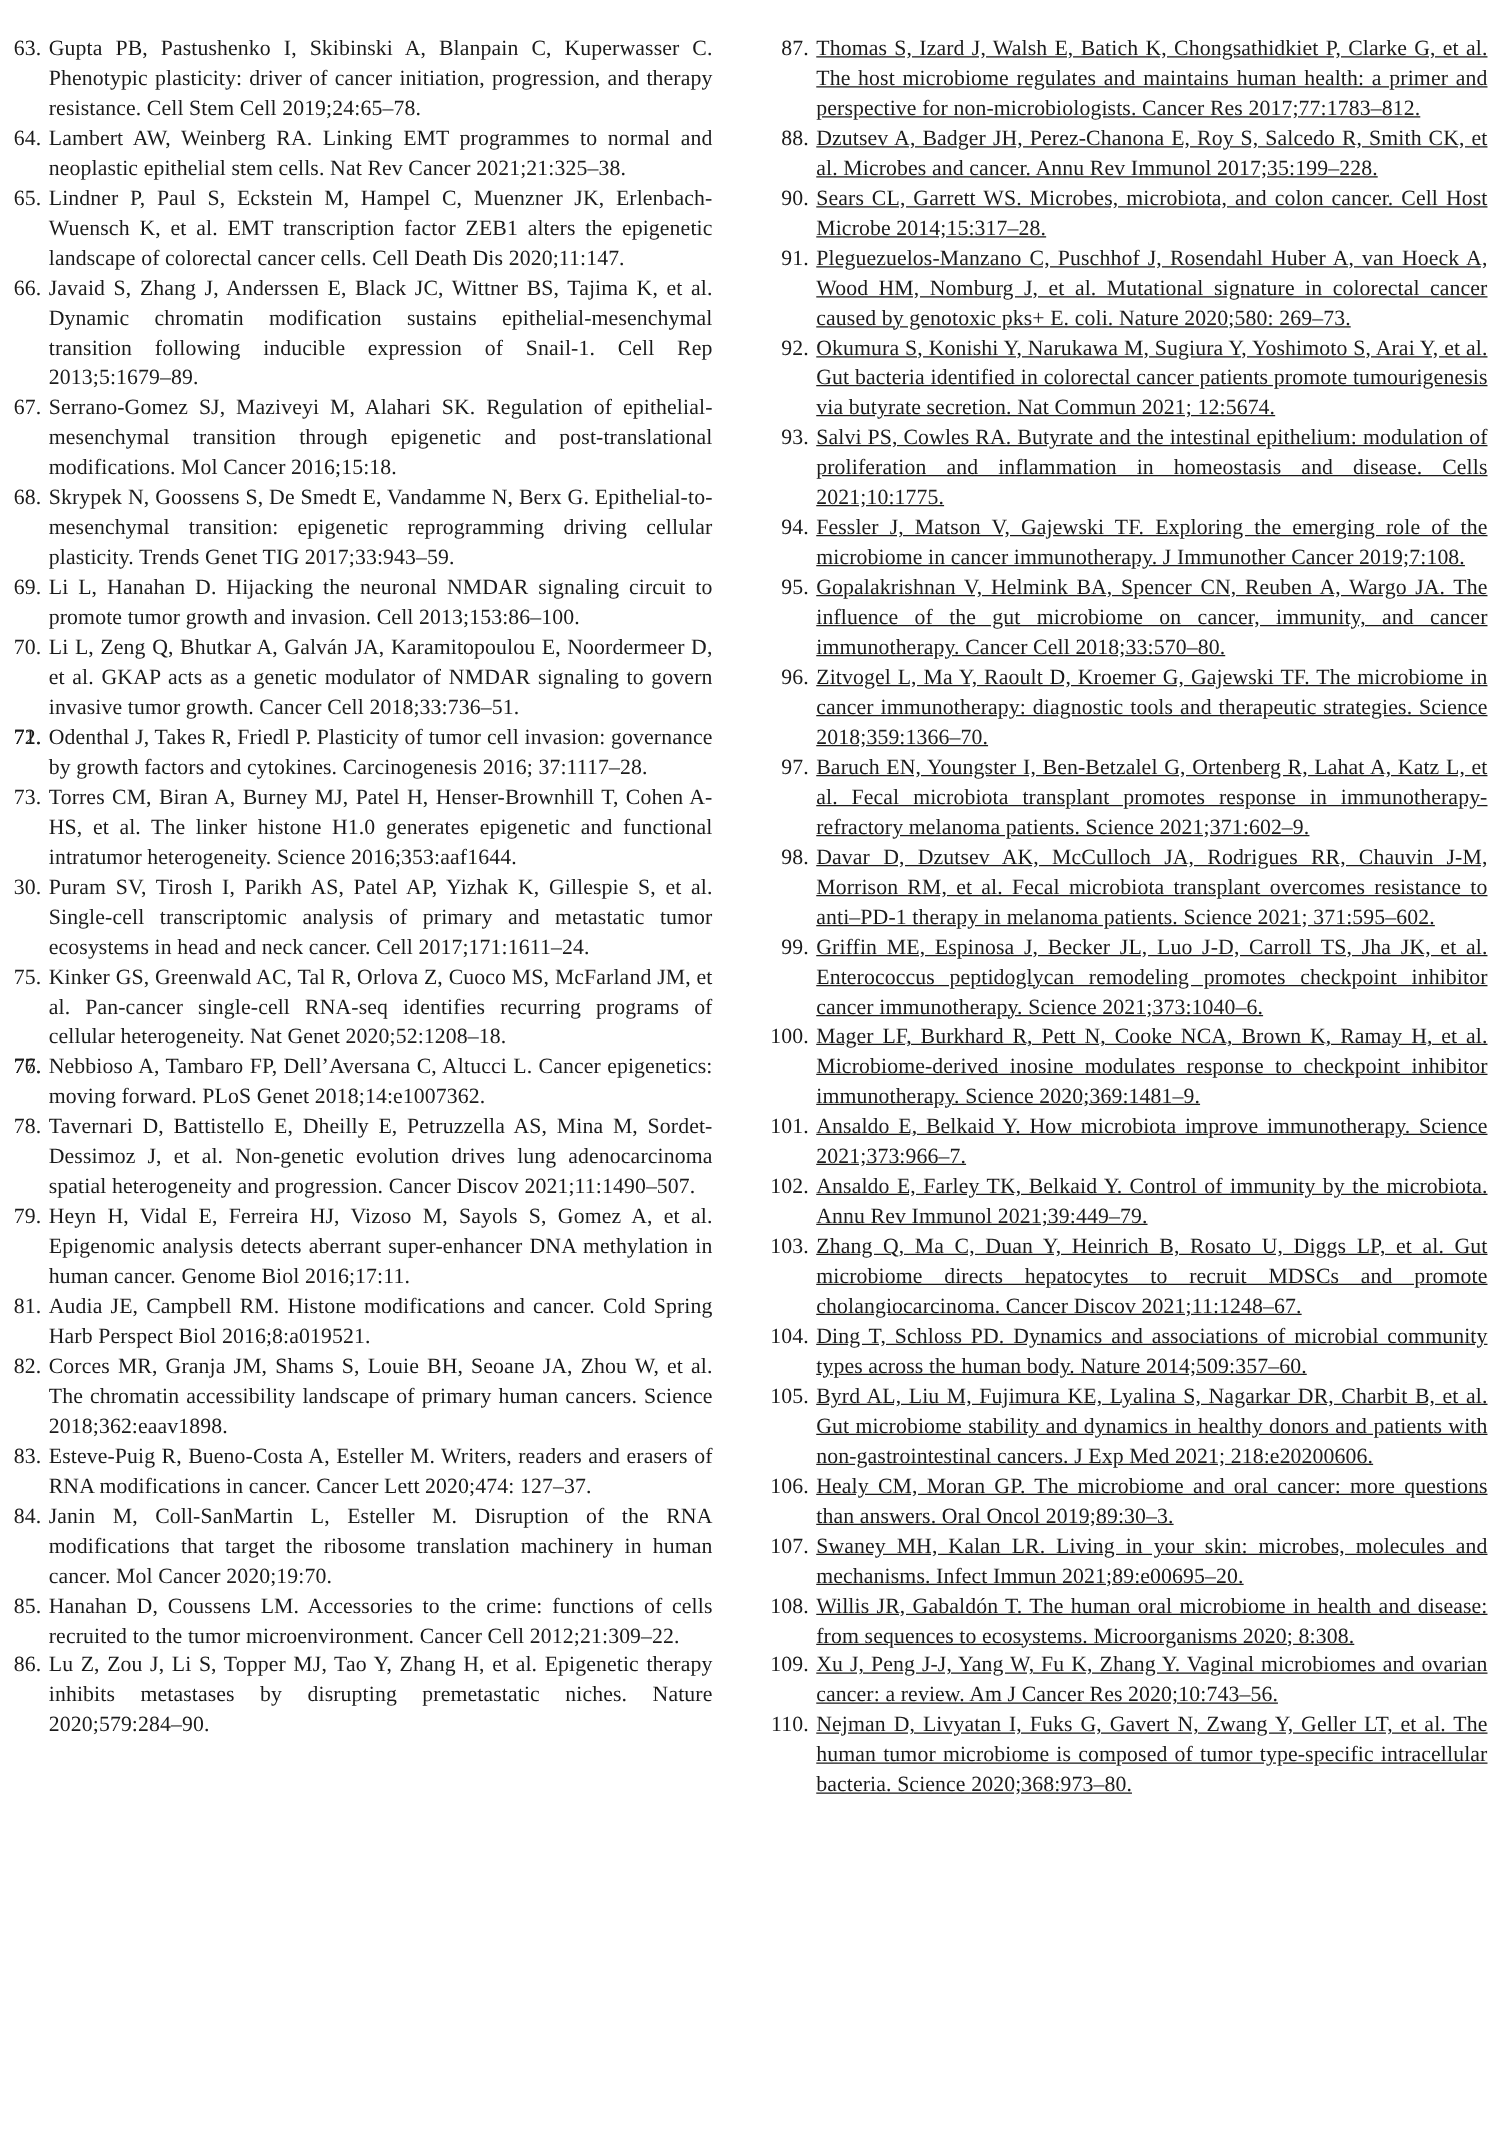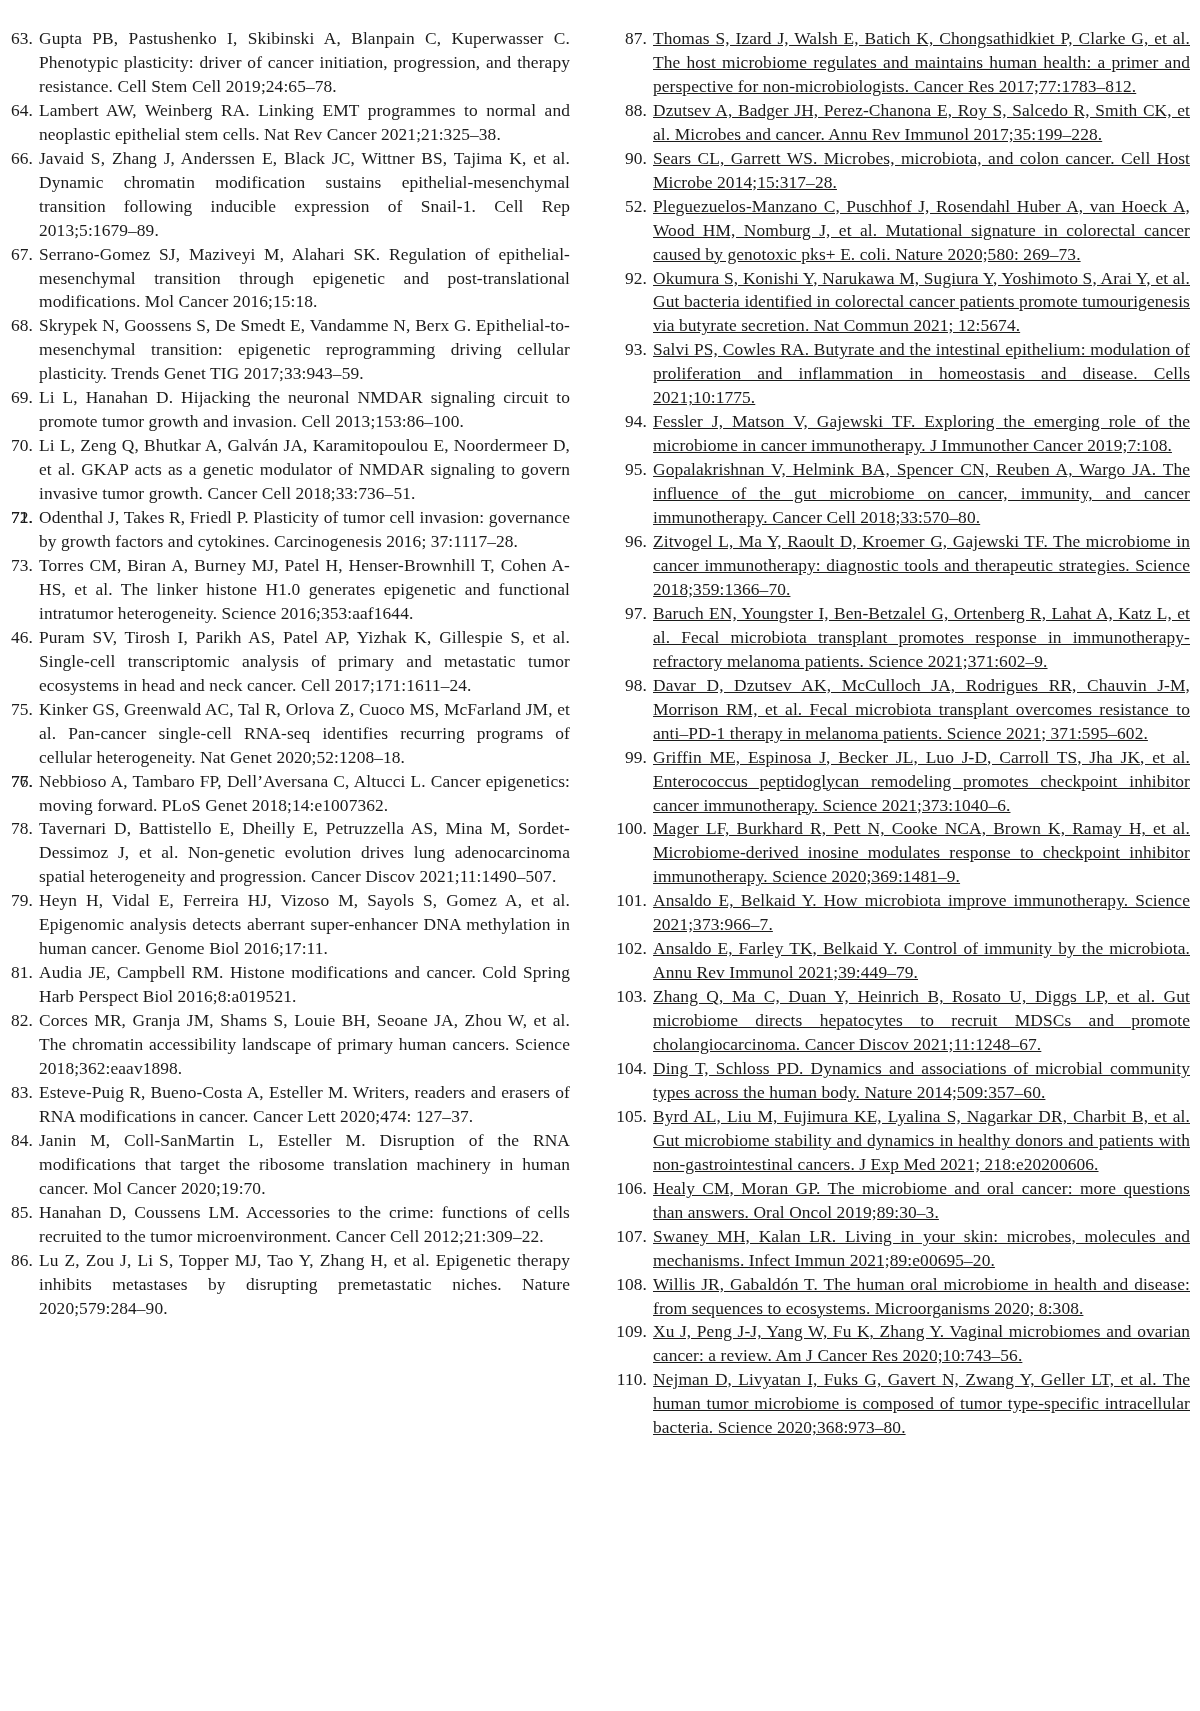--- a/index.html
+++ b/index.html
@@ -55,46 +55,47 @@
     width: 35px;
   }
 </style>
 </head>
 <body>
 
 <div class="page">
   <div id="col-left" class="ref-col col-left">
       <div class="ref"><span class="ref-num">63.</span><span class="ref-text">Gupta PB, Pastushenko I, Skibinski A, Blanpain C, Kuperwasser C. Phenotypic plasticity: driver of cancer initiation, progression, and therapy resistance. Cell Stem Cell 2019;24:65–78.</span></div>
       <div class="ref"><span class="ref-num">64.</span><span class="ref-text">Lambert AW, Weinberg RA. Linking EMT programmes to normal and neoplastic epithelial stem cells. Nat Rev Cancer 2021;21:325–38.</span></div>
+      <div class="ref"><span class="ref-num">65.</span><span class="ref-text">Lindner P, Paul S, Eckstein M, Hampel C, Muenzner JK, Erlenbach-Wuensch K, et al. EMT transcription factor ZEB1 alters the epigenetic landscape of colorectal cancer cells. Cell Death Dis 2020;11:147.</span></div>
       <div class="ref"><span class="ref-num">66.</span><span class="ref-text">Javaid S, Zhang J, Anderssen E, Black JC, Wittner BS, Tajima K, et al. Dynamic chromatin modification sustains epithelial-mesenchymal transition following inducible expression of Snail-1. Cell Rep 2013;5:1679–89.</span></div>
       <div class="ref"><span class="ref-num">67.</span><span class="ref-text">Serrano-Gomez SJ, Maziveyi M, Alahari SK. Regulation of epithelial-mesenchymal transition through epigenetic and post-translational modifications. Mol Cancer 2016;15:18.</span></div>
       <div class="ref"><span class="ref-num">68.</span><span class="ref-text">Skrypek N, Goossens S, De Smedt E, Vandamme N, Berx G. Epithelial-to-mesenchymal transition: epigenetic reprogramming driving cellular plasticity. Trends Genet TIG 2017;33:943–59.</span></div>
       <div class="ref"><span class="ref-num">69.</span><span class="ref-text">Li L, Hanahan D. Hijacking the neuronal NMDAR signaling circuit to promote tumor growth and invasion. Cell 2013;153:86–100.</span></div>
       <div class="ref"><span class="ref-num">70.</span><span class="ref-text">Li L, Zeng Q, Bhutkar A, Galván JA, Karamitopoulou E, Noordermeer D, et al. GKAP acts as a genetic modulator of NMDAR signaling to govern invasive tumor growth. Cancer Cell 2018;33:736–51.</span></div>
       <div class="ref"><span class="ref-num">71.</span></div>
       <div class="ref"><span class="ref-num">72.</span><span class="ref-text">Odenthal J, Takes R, Friedl P. Plasticity of tumor cell invasion: governance by growth factors and cytokines. Carcinogenesis 2016; 37:1117–28.</span></div>
       <div class="ref"><span class="ref-num">73.</span><span class="ref-text">Torres CM, Biran A, Burney MJ, Patel H, Henser-Brownhill T, Cohen A-HS, et al. The linker histone H1.0 generates epigenetic and functional intratumor heterogeneity. Science 2016;353:aaf1644.</span></div>
-      <div class="ref"><span class="ref-num">46.</span><span class="ref-text">Puram SV, Tirosh I, Parikh AS, Patel AP, Yizhak K, Gillespie S, et al. Single-cell transcriptomic analysis of primary and metastatic tumor ecosystems in head and neck cancer. Cell 2017;171:1611–24.</span></div>
+      <div class="ref"><span class="ref-num">30.</span><span class="ref-text">Puram SV, Tirosh I, Parikh AS, Patel AP, Yizhak K, Gillespie S, et al. Single-cell transcriptomic analysis of primary and metastatic tumor ecosystems in head and neck cancer. Cell 2017;171:1611–24.</span></div>
       <div class="ref"><span class="ref-num">75.</span><span class="ref-text">Kinker GS, Greenwald AC, Tal R, Orlova Z, Cuoco MS, McFarland JM, et al. Pan-cancer single-cell RNA-seq identifies recurring programs of cellular heterogeneity. Nat Genet 2020;52:1208–18.</span></div>
       <div class="ref"><span class="ref-num">76.</span></div>
       <div class="ref"><span class="ref-num">77.</span><span class="ref-text">Nebbioso A, Tambaro FP, Dell’Aversana C, Altucci L. Cancer epigenetics: moving forward. PLoS Genet 2018;14:e1007362.</span></div>
       <div class="ref"><span class="ref-num">78.</span><span class="ref-text">Tavernari D, Battistello E, Dheilly E, Petruzzella AS, Mina M, Sordet-Dessimoz J, et al. Non-genetic evolution drives lung adenocarcinoma spatial heterogeneity and progression. Cancer Discov 2021;11:1490–507.</span></div>
       <div class="ref"><span class="ref-num">79.</span><span class="ref-text">Heyn H, Vidal E, Ferreira HJ, Vizoso M, Sayols S, Gomez A, et al. Epigenomic analysis detects aberrant super-enhancer DNA methylation in human cancer. Genome Biol 2016;17:11.</span></div>
       <div class="ref"><span class="ref-num">81.</span><span class="ref-text">Audia JE, Campbell RM. Histone modifications and cancer. Cold Spring Harb Perspect Biol 2016;8:a019521.</span></div>
       <div class="ref"><span class="ref-num">82.</span><span class="ref-text">Corces MR, Granja JM, Shams S, Louie BH, Seoane JA, Zhou W, et al. The chromatin accessibility landscape of primary human cancers. Science 2018;362:eaav1898.</span></div>
       <div class="ref"><span class="ref-num">83.</span><span class="ref-text">Esteve-Puig R, Bueno-Costa A, Esteller M. Writers, readers and erasers of RNA modifications in cancer. Cancer Lett 2020;474: 127–37.</span></div>
       <div class="ref"><span class="ref-num">84.</span><span class="ref-text">Janin M, Coll-SanMartin L, Esteller M. Disruption of the RNA modifications that target the ribosome translation machinery in human cancer. Mol Cancer 2020;19:70.</span></div>
       <div class="ref"><span class="ref-num">85.</span><span class="ref-text">Hanahan D, Coussens LM. Accessories to the crime: functions of cells recruited to the tumor microenvironment. Cancer Cell 2012;21:309–22.</span></div>
       <div class="ref"><span class="ref-num">86.</span><span class="ref-text">Lu Z, Zou J, Li S, Topper MJ, Tao Y, Zhang H, et al. Epigenetic therapy inhibits metastases by disrupting premetastatic niches. Nature 2020;579:284–90.</span></div>
     </div>
   <div id="col-right" class="ref-col col-right">
       <div class="ref"><span class="ref-num">87.</span><span class="ref-text">Thomas S, Izard J, Walsh E, Batich K, Chongsathidkiet P, Clarke G, et al. The host microbiome regulates and maintains human health: a primer and perspective for non-microbiologists. Cancer Res 2017;77:1783–812.</span></div>
       <div class="ref"><span class="ref-num">88.</span><span class="ref-text">Dzutsev A, Badger JH, Perez-Chanona E, Roy S, Salcedo R, Smith CK, et al. Microbes and cancer. Annu Rev Immunol 2017;35:199–228.</span></div>
       <div class="ref"><span class="ref-num">90.</span><span class="ref-text">Sears CL, Garrett WS. Microbes, microbiota, and colon cancer. Cell Host Microbe 2014;15:317–28.</span></div>
-      <div class="ref"><span class="ref-num">52.</span><span class="ref-text">Pleguezuelos-Manzano C, Puschhof J, Rosendahl Huber A, van Hoeck A, Wood HM, Nomburg J, et al. Mutational signature in colorectal cancer caused by genotoxic pks+ E. coli. Nature 2020;580: 269–73.</span></div>
+      <div class="ref"><span class="ref-num">91.</span><span class="ref-text">Pleguezuelos-Manzano C, Puschhof J, Rosendahl Huber A, van Hoeck A, Wood HM, Nomburg J, et al. Mutational signature in colorectal cancer caused by genotoxic pks+ E. coli. Nature 2020;580: 269–73.</span></div>
       <div class="ref"><span class="ref-num">92.</span><span class="ref-text">Okumura S, Konishi Y, Narukawa M, Sugiura Y, Yoshimoto S, Arai Y, et al. Gut bacteria identified in colorectal cancer patients promote tumourigenesis via butyrate secretion. Nat Commun 2021; 12:5674.</span></div>
       <div class="ref"><span class="ref-num">93.</span><span class="ref-text">Salvi PS, Cowles RA. Butyrate and the intestinal epithelium: modulation of proliferation and inflammation in homeostasis and disease. Cells 2021;10:1775.</span></div>
       <div class="ref"><span class="ref-num">94.</span><span class="ref-text">Fessler J, Matson V, Gajewski TF. Exploring the emerging role of the microbiome in cancer immunotherapy. J Immunother Cancer 2019;7:108.</span></div>
       <div class="ref"><span class="ref-num">95.</span><span class="ref-text">Gopalakrishnan V, Helmink BA, Spencer CN, Reuben A, Wargo JA. The influence of the gut microbiome on cancer, immunity, and cancer immunotherapy. Cancer Cell 2018;33:570–80.</span></div>
       <div class="ref"><span class="ref-num">96.</span><span class="ref-text">Zitvogel L, Ma Y, Raoult D, Kroemer G, Gajewski TF. The microbiome in cancer immunotherapy: diagnostic tools and therapeutic strategies. Science 2018;359:1366–70.</span></div>
       <div class="ref"><span class="ref-num">97.</span><span class="ref-text">Baruch EN, Youngster I, Ben-Betzalel G, Ortenberg R, Lahat A, Katz L, et al. Fecal microbiota transplant promotes response in immunotherapy-refractory melanoma patients. Science 2021;371:602–9.</span></div>
       <div class="ref"><span class="ref-num">98.</span><span class="ref-text">Davar D, Dzutsev AK, McCulloch JA, Rodrigues RR, Chauvin J-M, Morrison RM, et al. Fecal microbiota transplant overcomes resistance to anti–PD-1 therapy in melanoma patients. Science 2021; 371:595–602.</span></div>
       <div class="ref"><span class="ref-num">99.</span><span class="ref-text">Griffin ME, Espinosa J, Becker JL, Luo J-D, Carroll TS, Jha JK, et al. Enterococcus peptidoglycan remodeling promotes checkpoint inhibitor cancer immunotherapy. Science 2021;373:1040–6.</span></div>
       <div class="ref"><span class="ref-num">100.</span><span class="ref-text">Mager LF, Burkhard R, Pett N, Cooke NCA, Brown K, Ramay H, et al. Microbiome-derived inosine modulates response to checkpoint inhibitor immunotherapy. Science 2020;369:1481–9.</span></div>
       <div class="ref"><span class="ref-num">101.</span><span class="ref-text">Ansaldo E, Belkaid Y. How microbiota improve immunotherapy. Science 2021;373:966–7.</span></div>

